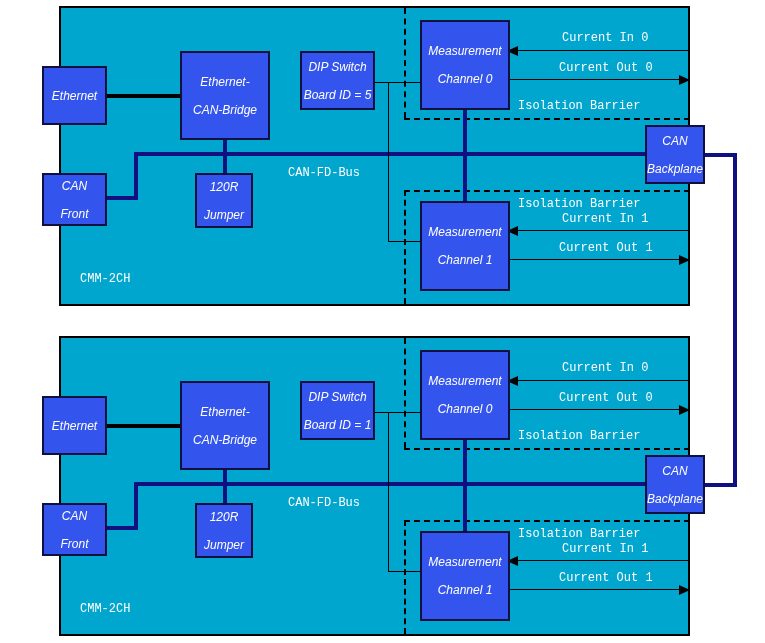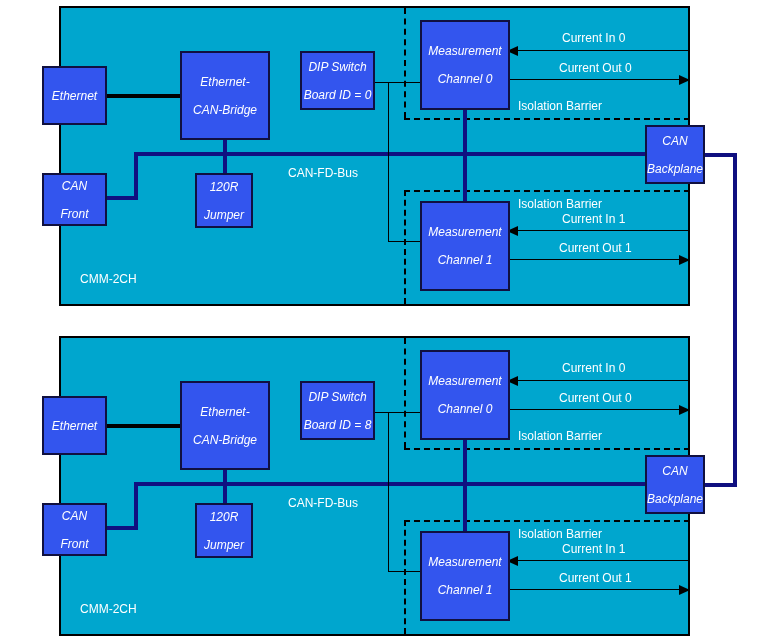--- a/index.html
+++ b/index.html
@@ -41,20 +41,21 @@
     z-index: 40;
   }
   .blk span { display: block; font-style: italic; }
   .lbl {
     position: absolute;
     color: #ffffff;
     font-size: 12px;
     line-height: 14px;
     white-space: nowrap;
     z-index: 30;
+    font-family: Liberation Mono, monospace;
   }
   
   .bus-h {
     position: absolute;
     background: #101080;
     height: 4px;
     z-index: 20;
   }
   .bus-v {
     position: absolute;
@@ -171,21 +172,21 @@
   <div class="blk" style="left:195px; top:173px; width:58px; height:55px;">
     <span>
       <span>120R</span><br>
       <span>Jumper</span>
     </span>
   </div>
 
   <div class="blk" style="left:300px; top:51px; width:75px; height:59px;">
     <span>
       <span>DIP Switch</span><br>
-      <span>Board ID = 0</span>
+      <span>Board ID = 5</span>
     </span>
   </div>
 
   <div class="blk" style="left:420px; top:20px; width:90px; height:90px;">
     <span>
       <span>Measurement</span><br>
       <span>Channel 0</span>
     </span>
   </div>
 
@@ -267,21 +268,21 @@
   <div class="blk" style="left:195px; top:503px; width:58px; height:55px;">
     <span>
       <span>120R</span><br>
       <span>Jumper</span>
     </span>
   </div>
 
   <div class="blk" style="left:300px; top:381px; width:75px; height:59px;">
     <span>
       <span>DIP Switch</span><br>
-      <span>Board ID = 8</span>
+      <span>Board ID = 1</span>
     </span>
   </div>
 
   <div class="blk" style="left:420px; top:350px; width:90px; height:90px;">
     <span>
       <span>Measurement</span><br>
       <span>Channel 0</span>
     </span>
   </div>
 

